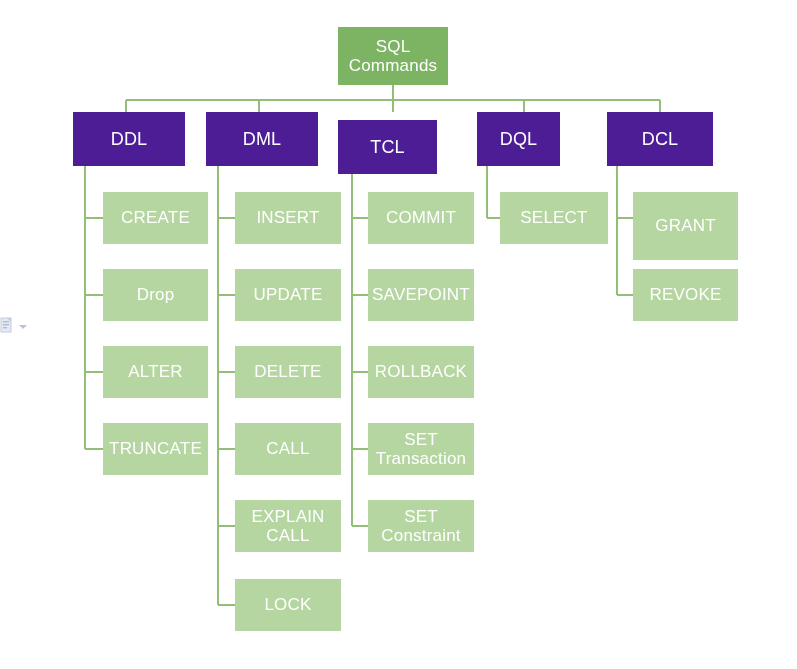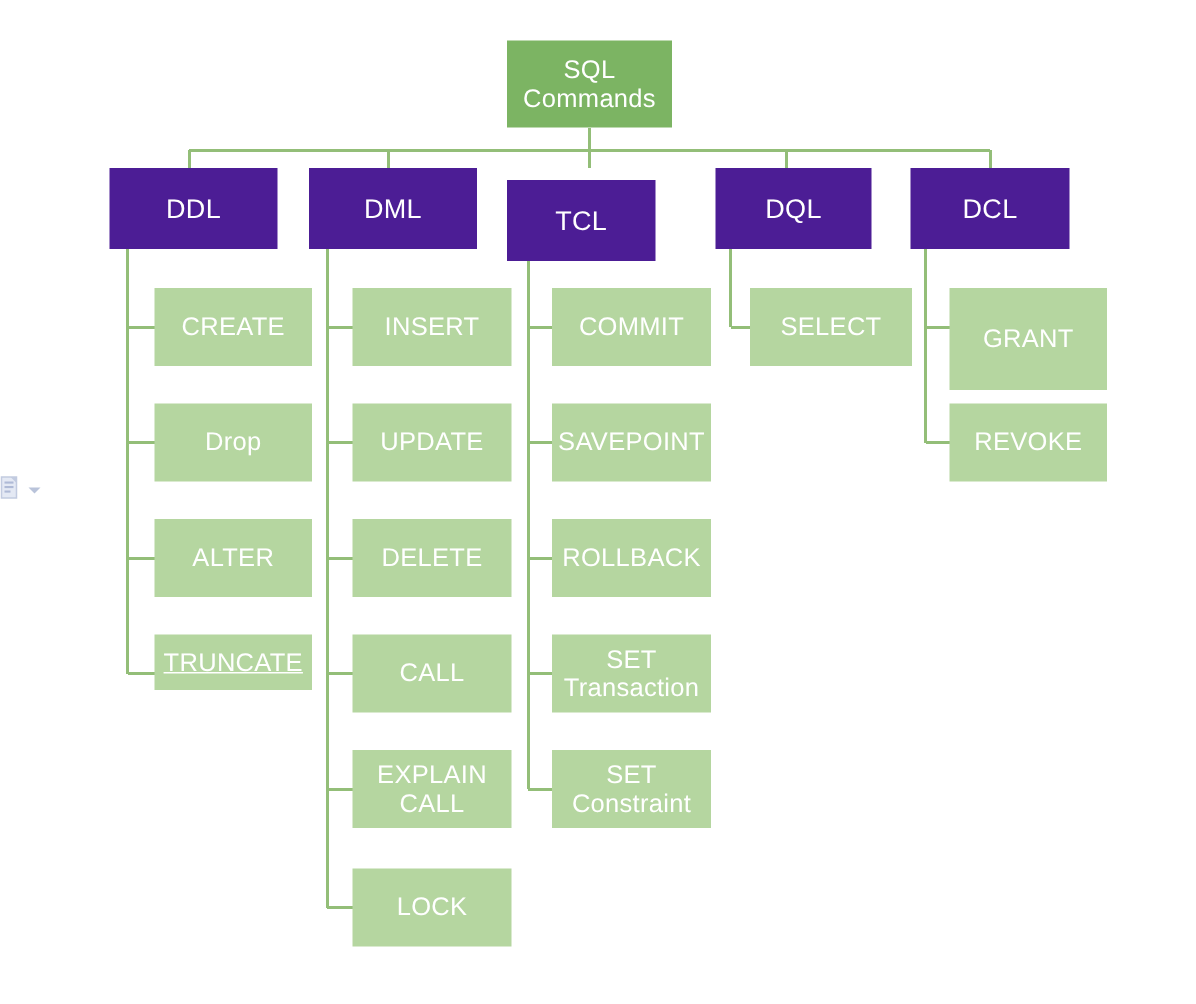--- a/index.html
+++ b/index.html
@@ -110,41 +110,41 @@
     </g>
   </svg>
 
   <div class="node root" style="left:338px; top:27px; width:110px; height:58px;">SQL
 Commands</div>
 
   <div class="node cat" style="left:73px; top:112px; width:112px; height:54px;">DDL</div>
   <div class="node leaf" style="left:103px; top:192px; width:105px; height:52px;">CREATE</div>
   <div class="node leaf" style="left:103px; top:269px; width:105px; height:52px;">Drop</div>
   <div class="node leaf" style="left:103px; top:346px; width:105px; height:52px;">ALTER</div>
-  <div class="node leaf" style="left:103px; top:423px; width:105px; height:37px;text-decoration:underline;">TRUNCATE</div>
+  <div class="node leaf" style="left:103px; top:423px; width:105px; height:52px;">TRUNCATE</div>
 
   <div class="node cat" style="left:206px; top:112px; width:112px; height:54px;">DML</div>
   <div class="node leaf" style="left:235px; top:192px; width:106px; height:52px;">INSERT</div>
   <div class="node leaf" style="left:235px; top:269px; width:106px; height:52px;">UPDATE</div>
   <div class="node leaf" style="left:235px; top:346px; width:106px; height:52px;">DELETE</div>
   <div class="node leaf" style="left:235px; top:423px; width:106px; height:52px;">CALL</div>
   <div class="node leaf" style="left:235px; top:500px; width:106px; height:52px;">EXPLAIN
 CALL</div>
   <div class="node leaf" style="left:235px; top:579px; width:106px; height:52px;">LOCK</div>
 
   <div class="node cat" style="left:338px; top:120px; width:99px; height:54px;">TCL</div>
   <div class="node leaf" style="left:368px; top:192px; width:106px; height:52px;">COMMIT</div>
   <div class="node leaf" style="left:368px; top:269px; width:106px; height:52px;">SAVEPOINT</div>
   <div class="node leaf" style="left:368px; top:346px; width:106px; height:52px;">ROLLBACK</div>
   <div class="node leaf" style="left:368px; top:423px; width:106px; height:52px;">SET
 Transaction</div>
   <div class="node leaf" style="left:368px; top:500px; width:106px; height:52px;">SET
 Constraint</div>
 
-  <div class="node cat" style="left:477px; top:112px; width:104px; height:54px;">DQL</div>
+  <div class="node cat" style="left:477px; top:112px; width:83px; height:54px;">DQL</div>
   <div class="node leaf" style="left:500px; top:192px; width:108px; height:52px;">SELECT</div>
 
   <div class="node cat" style="left:607px; top:112px; width:106px; height:54px;">DCL</div>
   <div class="node leaf" style="left:633px; top:192px; width:105px; height:68px;">GRANT</div>
   <div class="node leaf" style="left:633px; top:269px; width:105px; height:52px;">REVOKE</div>
 
   <svg id="paste-tag" viewBox="0 0 34 22" width="34" height="22" aria-hidden="true">
 
     <rect x="1" y="2" width="10" height="14" fill="#E4E9F4" stroke="#C2CBE0" stroke-width="1"></rect>
     <rect x="3" y="5" width="6" height="1.4" fill="#AFBAD6"></rect>

